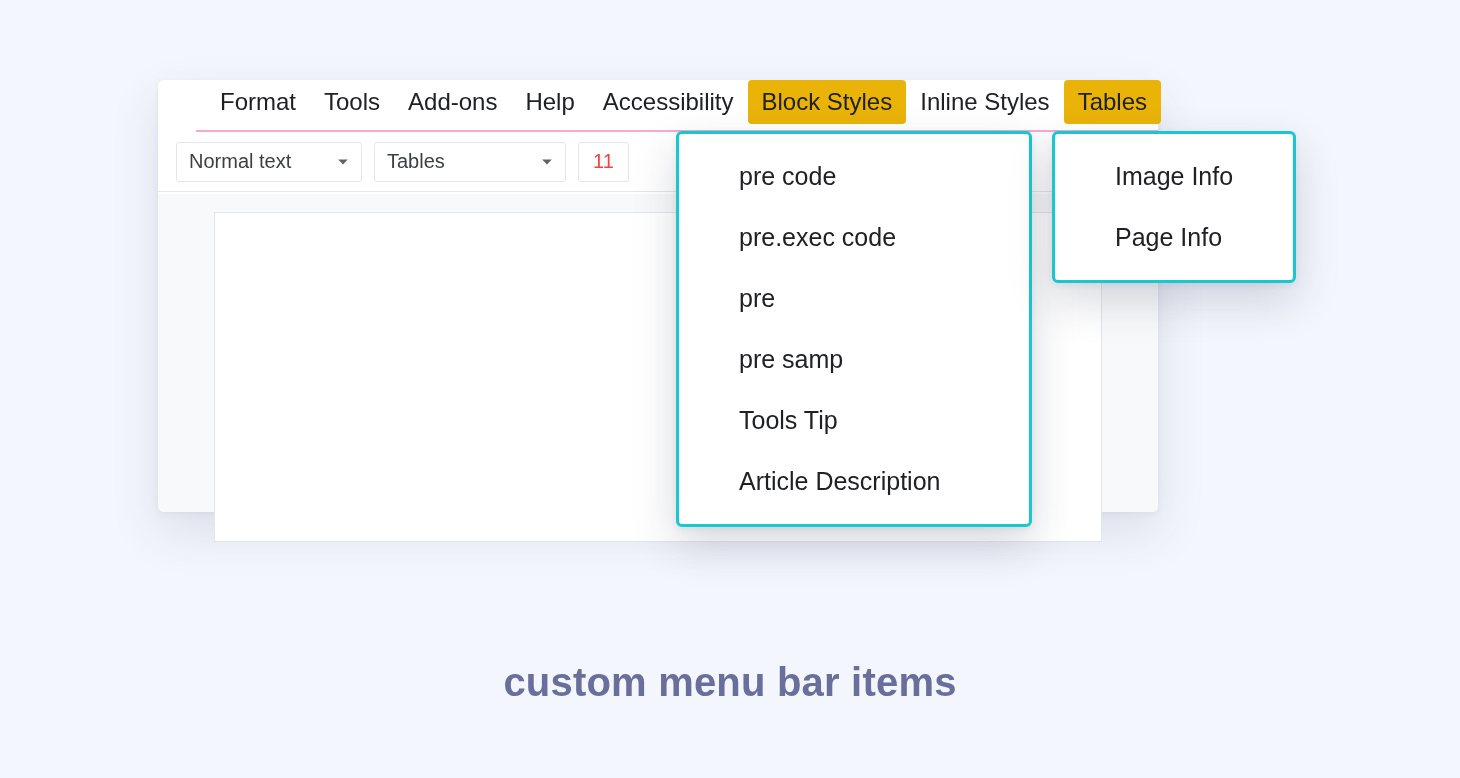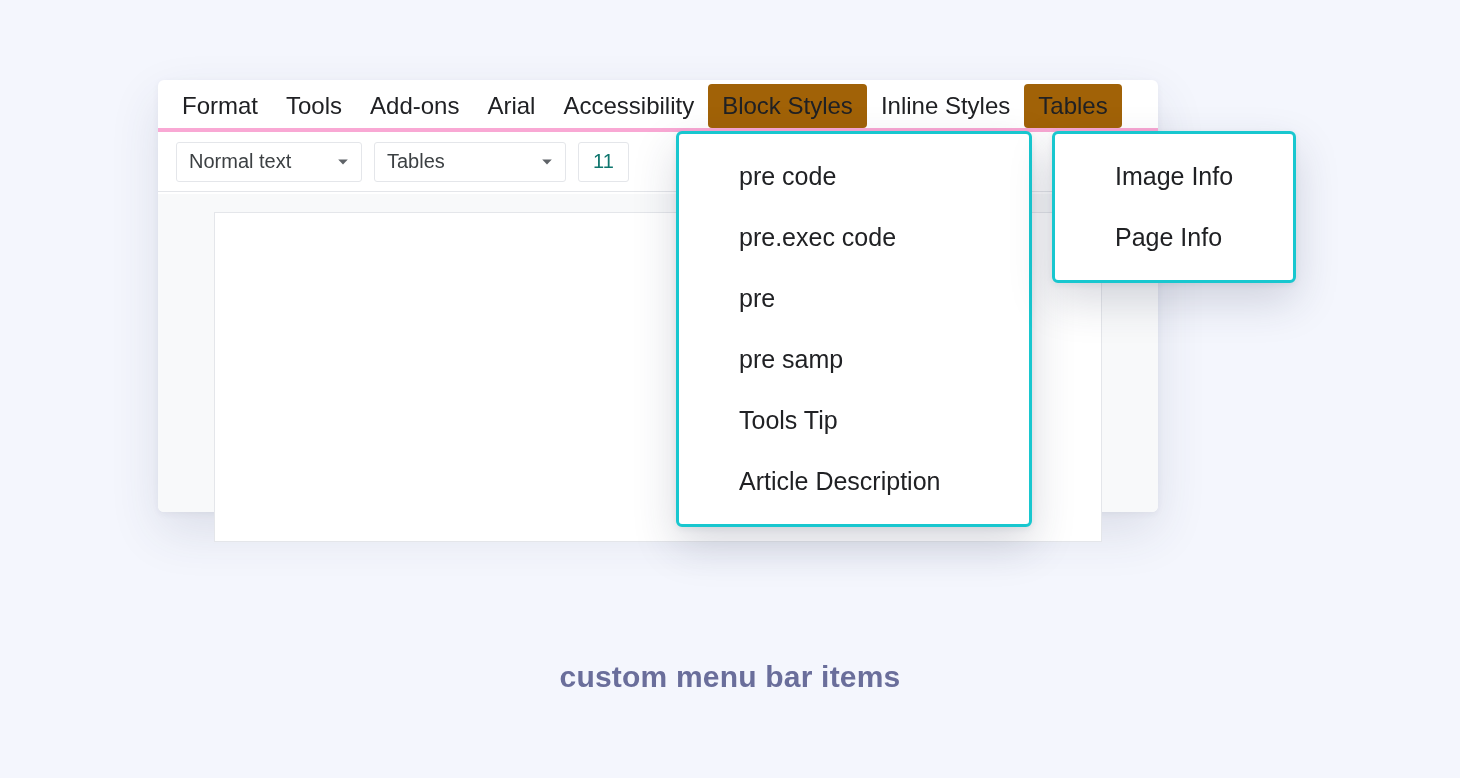--- a/index.html
+++ b/index.html
@@ -21,36 +21,37 @@
     width: 1000px;
     height: 432px;
     background: #ffffff;
     border-radius: 6px;
     box-shadow: 0 20px 50px rgba(50,55,90,0.12), 0 2px 6px rgba(50,55,90,0.06);
     overflow: visible;
   }
 
   .menubar {
     display: flex;
-    align-items: flex-end;
+    align-items: flex-start;
     height: 52px;
     padding: 0 10px;
-    border-bottom: 4px solid #f9a8d4;
+    border-bottom: 2px solid #f9a8d4;
+    margin-left: 38px;
   }
   .menu-item {
     padding: 8px 14px;
     font-size: 24px;
     color: #202124;
     border-radius: 4px;
     cursor: pointer;
     white-space: nowrap;
     font-family: Arial, sans-serif;
   }
   .menu-item.highlight {
-    background: #a16207;
+    background: #eab308;
   }
 
   .toolbar {
     display: flex;
     align-items: center;
     height: 60px;
     padding: 0 18px;
     border-bottom: 1px solid #e4e6ea;
     gap: 12px;
   }
@@ -74,21 +75,21 @@
     display: inline-flex;
   }
   .fontsize {
     display: flex;
     align-items: center;
     height: 40px;
     border: 1px solid #e4e6ea;
     border-radius: 3px;
     padding: 0 14px;
     font-size: 20px;
-    color: #0f766e;
+    color: #ef4444;
     background: #fff;
   }
 
   .doc-area {
     position: absolute;
     left: 0; right: 0;
     top: 114px;
     bottom: 0;
     background: #f8f9fa;
     border-radius: 0 0 6px 6px;
@@ -129,39 +130,39 @@
     left: 1052px;
     top: 131px;
     width: 244px;
   }
 
   .caption {
     position: absolute;
     left: 0; right: 0;
     top: 660px;
     text-align: center;
-    font-size: 30px;
+    font-size: 40px;
     font-weight: 700;
     color: #6a6e9b;
     font-family: -apple-system, BlinkMacSystemFont, "Segoe UI", Arial, sans-serif;
     letter-spacing: 0.2px;
   }
 
   svg.caret-svg { width: 12px; height: 12px; }
 </style>
 </head>
 <body>
 
 <div class="app-window">
 
   <div class="menubar">
     <div class="menu-item"><span>Format</span></div>
     <div class="menu-item"><span>Tools</span></div>
     <div class="menu-item"><span>Add-ons</span></div>
-    <div class="menu-item"><span>Arial</span></div>
+    <div class="menu-item"><span>Help</span></div>
     <div class="menu-item"><span>Accessibility</span></div>
     <div class="menu-item highlight"><span>Block Styles</span></div>
     <div class="menu-item"><span>Inline Styles</span></div>
     <div class="menu-item highlight"><span>Tables</span></div>
   </div>
 
   <div class="toolbar">
     <div class="combo text-style">
       <span>Normal text</span>
       <span class="caret">

